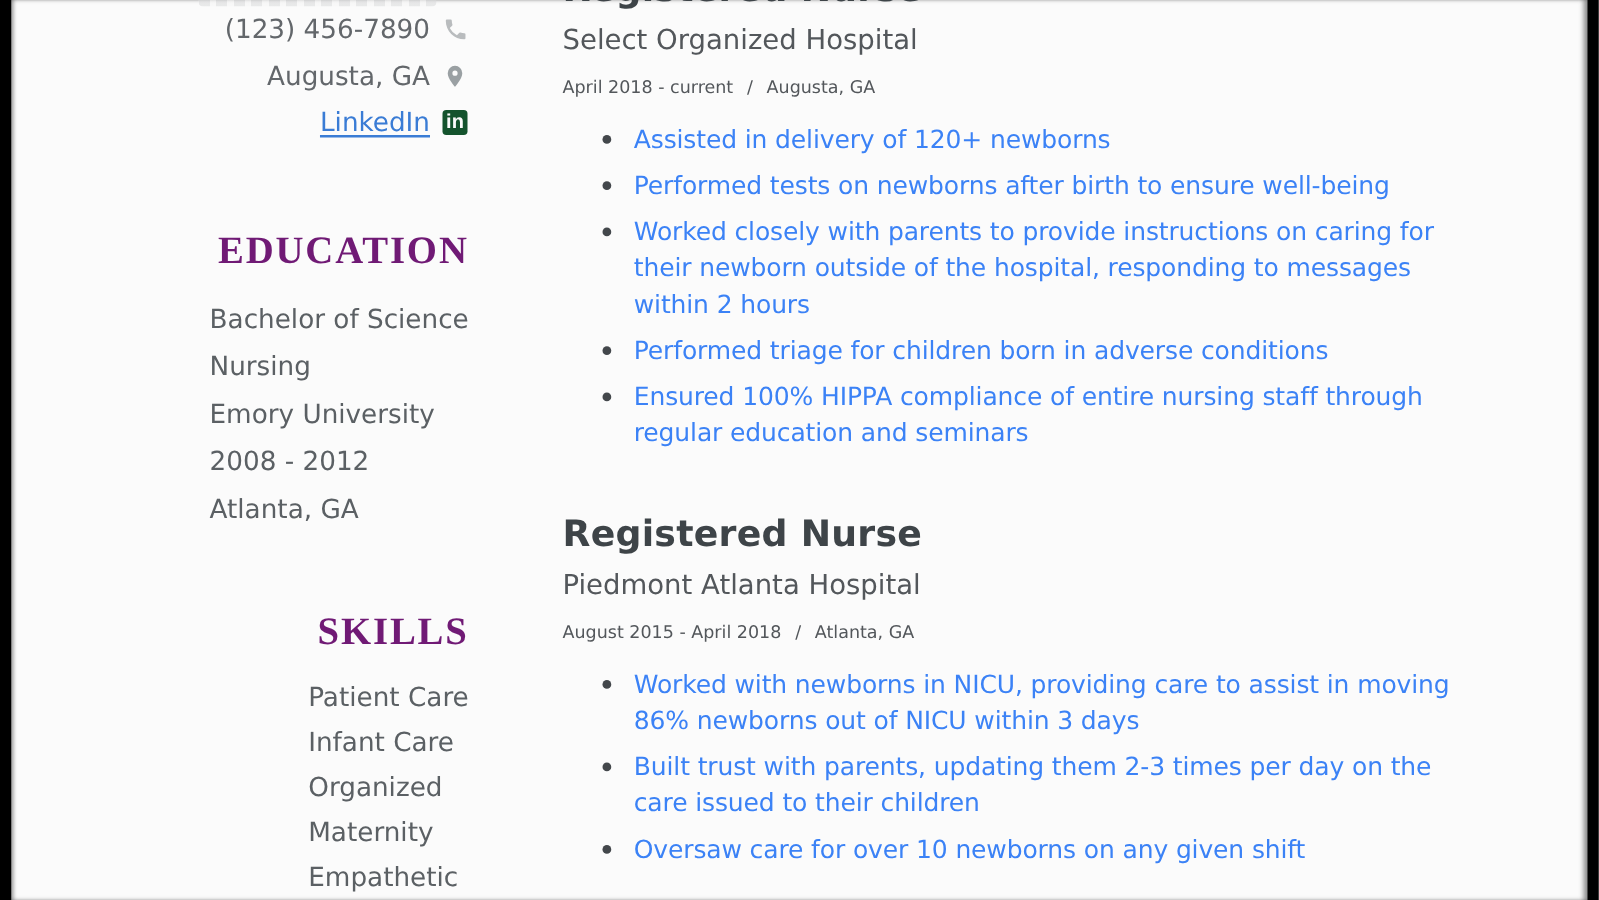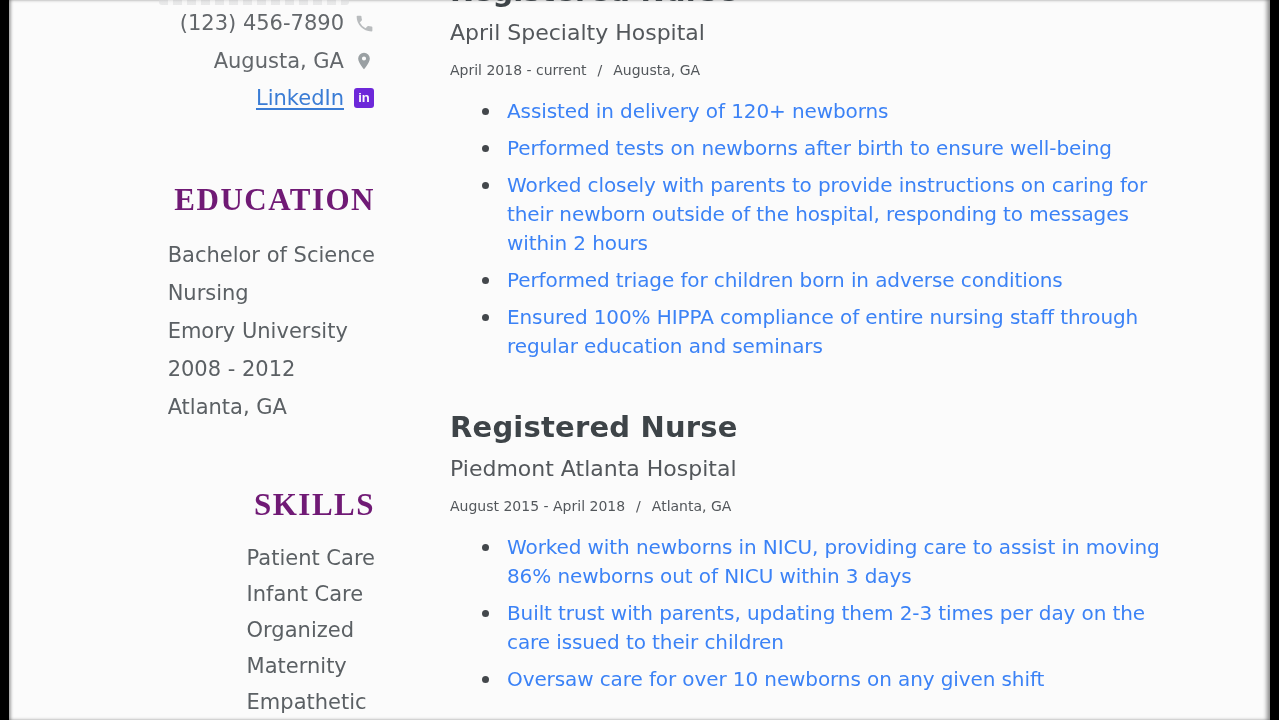--- a/index.html
+++ b/index.html
@@ -31,22 +31,22 @@
     font-size:21px; color:#63676b;
   }
   .contact-row .c-icon { width:22px; height:22px; flex:0 0 22px; display:flex; align-items:center; justify-content:center; }
   .row-phone   { top:8px; }
   .row-loc     { top:46px; }
   .row-link    { top:83px; }
   .link {
     color:#3a7cd5; text-decoration:underline; text-underline-offset:3px; cursor:pointer;
   }
   .li-badge {
-    width:20px; height:20px; border-radius:3px; background:#6d28d9;
-    color:#fbfbfb; font-size:13px; font-weight:bold; line-height:20px; text-align:center;
+    width:20px; height:20px; border-radius:3px; background:#14532d;
+    color:#fbfbfb; font-size:16px; font-weight:bold; line-height:20px; text-align:center;
     font-family:"Liberation Sans",sans-serif;
   }
   .side-heading {
     position:absolute; right:0; text-align:right;
     font-family:"Liberation Serif","DejaVu Serif",serif;
     font-weight:bold; font-size:31px; letter-spacing:1.5px; color:#701a75;
   }
   .edu-heading { top:182px; }
   .skills-heading { top:487px; }
   .side-list { position:absolute; right:0; text-align:left; font-size:21px; color:#5b6064; }
@@ -131,21 +131,21 @@
       <div class="side-line">Organized</div>
       <div class="side-line">Maternity</div>
       <div class="side-line">Empathetic</div>
     </div>
   </div>
 
   <div class="main">
 
     <div class="job">
       <div class="job-title">Registered Nurse</div>
-      <div class="job-company">April Specialty Hospital</div>
+      <div class="job-company">Select Organized Hospital</div>
       <div class="job-dateline">
         <span>April 2018 - current</span>
         <span class="slash">/</span>
         <span>Augusta, GA</span>
       </div>
       <ul class="job-bullets">
         <li>Assisted in delivery of 120+ newborns</li>
         <li>Performed tests on newborns after birth to ensure well-being</li>
         <li>Worked closely with parents to provide instructions on caring for their newborn outside of the hospital, responding to messages within 2 hours</li>
         <li>Performed triage for children born in adverse conditions</li>

